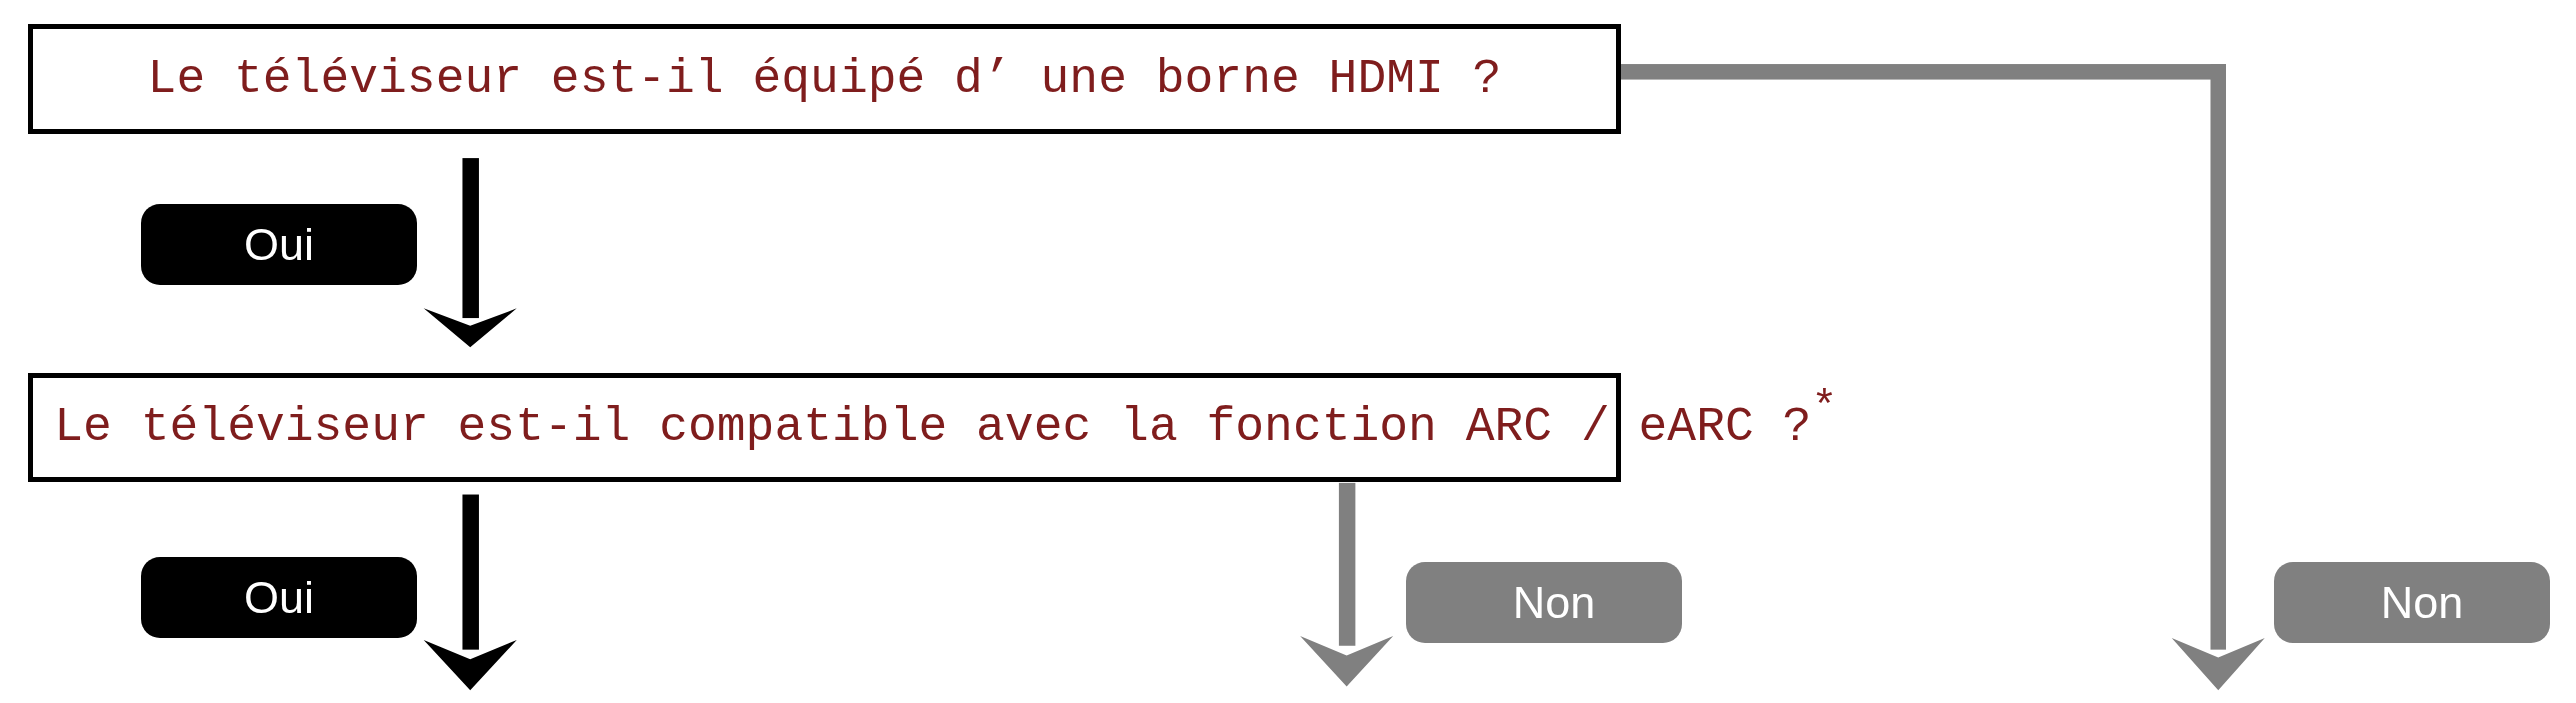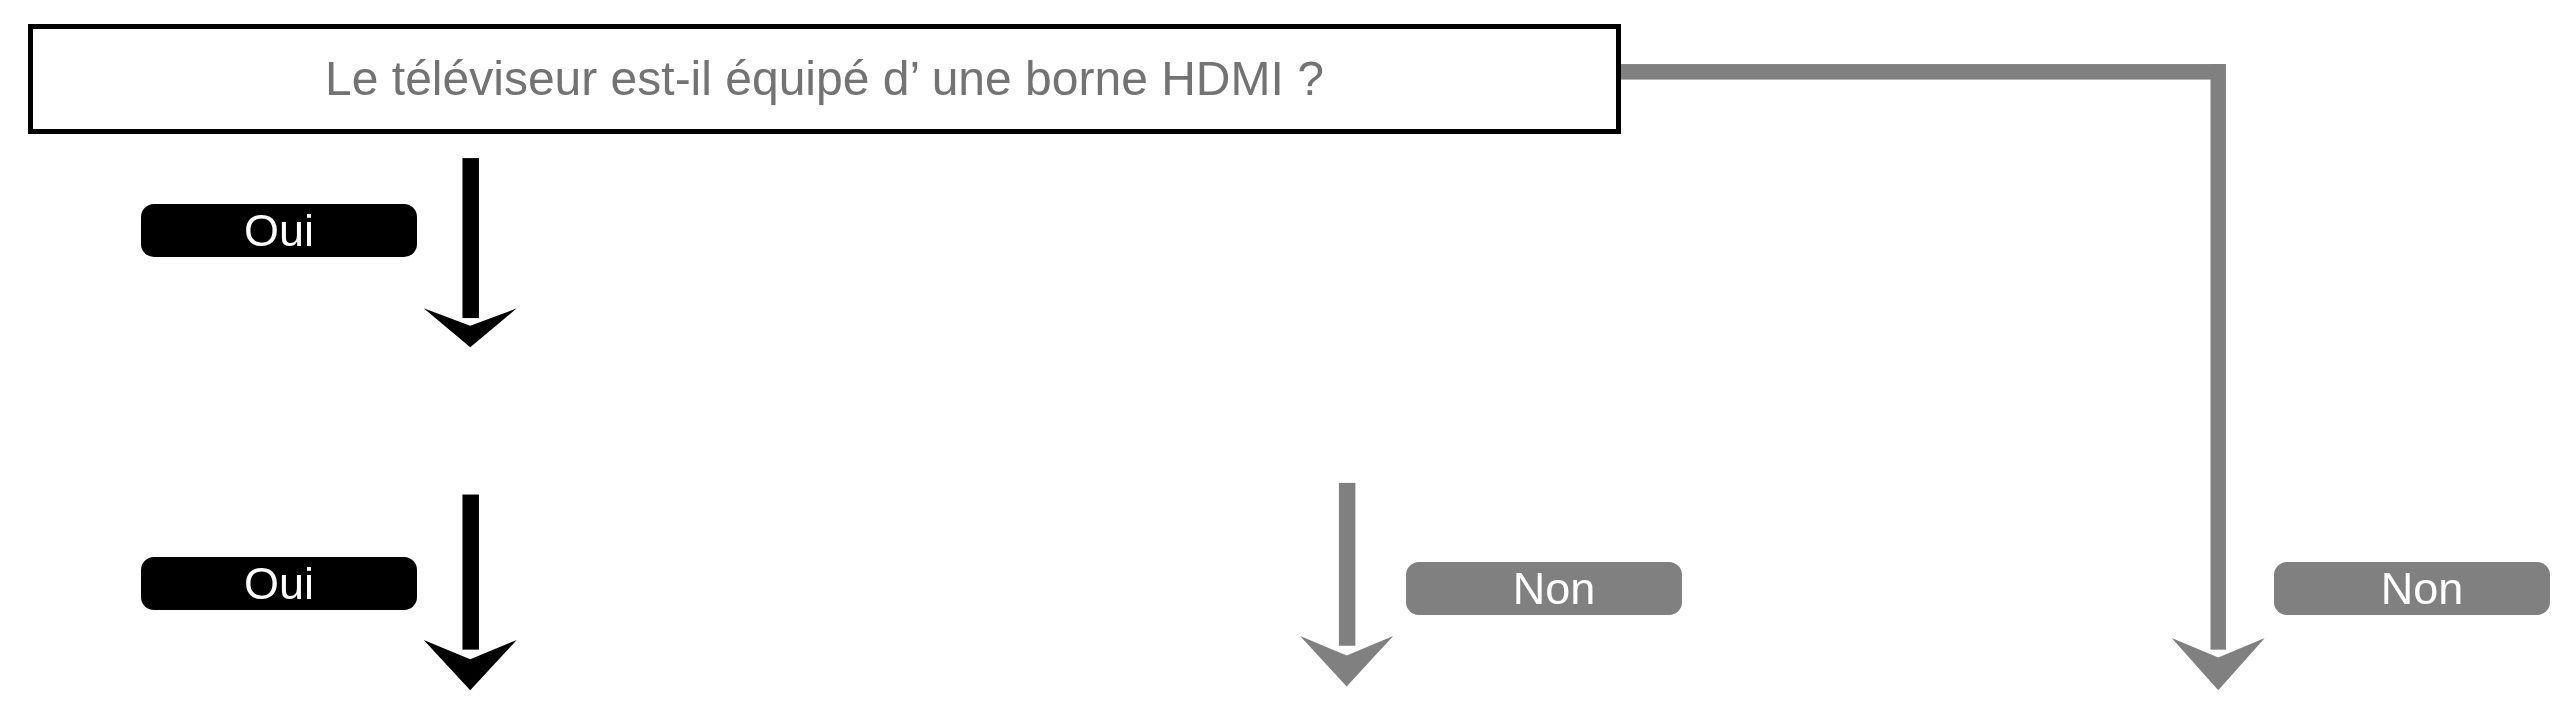--- a/index.html
+++ b/index.html
@@ -23,22 +23,23 @@
     position: absolute;
     box-sizing: border-box;
     background: #ffffff;
     border: 5.8px solid #000000;
     display: flex;
     align-items: center;
   }
   .decision-box .box-text {
     font-size: 48px;
     line-height: 1.1;
-    color: #737373;
+    color: #7f1d1d;
     white-space: nowrap;
+    font-family: Liberation Mono, monospace;
   }
   #box-hdmi {
     left: 28px;
     top: 24px;
     width: 1593px;
     height: 110px;
     justify-content: center;
   }
   #box-arc {
     left: 28px;
@@ -51,22 +52,22 @@
   .box-text .sup-asterisk {
     font-size: 43px;
     vertical-align: 21.3px;
     line-height: 0;
   }
 
   
   .pill {
     position: absolute;
     box-sizing: border-box;
-    height: 53px;
-    border-radius: 13px;
+    height: 81px;
+    border-radius: 19px;
     display: flex;
     align-items: center;
     justify-content: center;
     color: #ffffff;
     font-size: 45px;
   }
   .pill-yes { background: #000000; }
   .pill-no  { background: #808080; padding-left: 20px; }
 
   #pill-oui-1 { left: 141px;  top: 204px; width: 276px; }
@@ -111,20 +112,23 @@
       <rect x="2280" y="66" width="16" height="604" fill="#808080"></rect>
       <path d="M 2240 658 L 2288 712 L 2336 658 L 2288 678 Z" fill="#808080"></path>
     </g>
 
   </svg>
 
   <div id="box-hdmi" class="decision-box">
     <span class="box-text">Le téléviseur est-il équipé d’ une borne HDMI ?</span>
   </div>
 
+  <div id="box-arc" class="decision-box">
+    <span class="box-text"><span>Le téléviseur est-il compatible avec la fonction ARC / eARC ?</span><span class="sup-asterisk">*</span></span>
+  </div>
 
   <div id="pill-oui-1" class="pill pill-yes">
     <span>Oui</span>
   </div>
 
   <div id="pill-oui-2" class="pill pill-yes">
     <span>Oui</span>
   </div>
 
   <div id="pill-non-1" class="pill pill-no">

